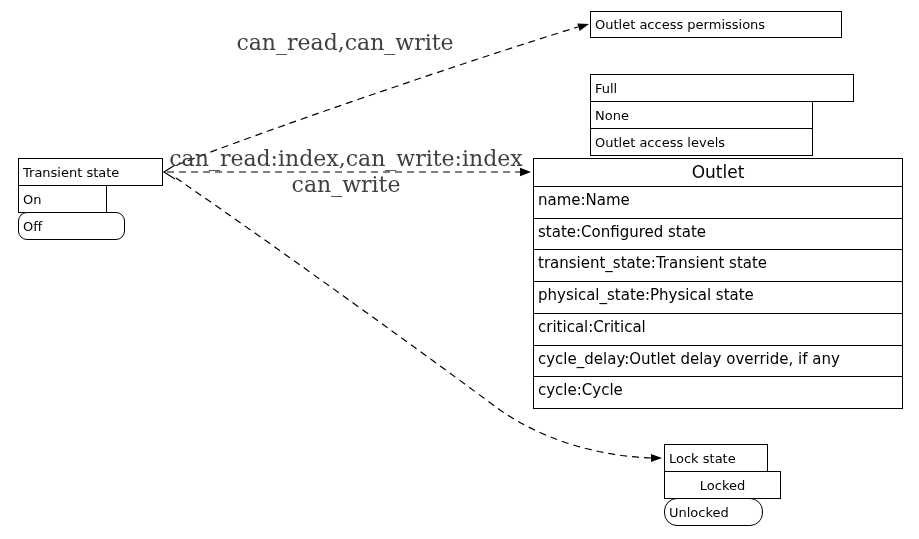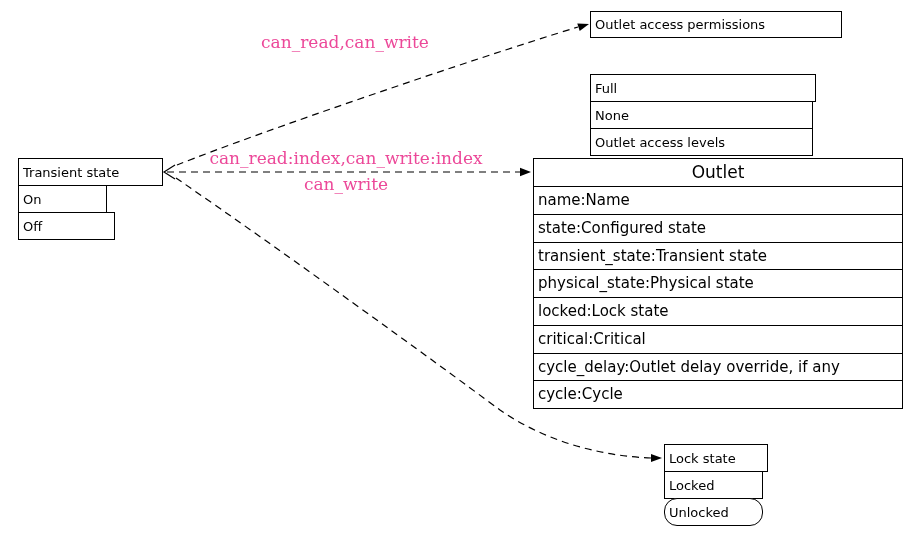--- a/index.html
+++ b/index.html
@@ -25,22 +25,22 @@
   .record .rhdr{
     flex:0 0 27px;box-sizing:border-box;text-align:center;font-size:17px;
     line-height:27px;white-space:nowrap;
   }
   .record .orow{
     flex:1 1 auto;box-sizing:border-box;border-top:1px solid #000;
     font-size:15px;line-height:26px;padding:0 4px;white-space:nowrap;
   }
   .edge-label{
     position:absolute;font-family:"DejaVu Serif","Liberation Serif",serif;
-    font-size:17px;line-height:19px;white-space:nowrap;transform:translateX(-50%);
-    color:#ec4899;
+    font-size:22px;line-height:19px;white-space:nowrap;transform:translateX(-50%);
+    color:#404040;
   }
 </style>
 </head>
 <body>
 
 <div class="canvas">
 
   <svg class="edges-layer" width="919" height="539" viewBox="0 0 919 539" xmlns="http://www.w3.org/2000/svg">
 
     <path d="M 177 165 C 260 132, 470 60, 578 27" fill="none" stroke="#000" stroke-width="1.2" stroke-dasharray="7,5"></path>
@@ -54,41 +54,40 @@
     <polygon points="662,458 651,462 651,454" fill="#000"></polygon>
   </svg>
 
   <div class="edge-label" style="left:345px;top:33px;">can_read,can_write</div>
   <div class="edge-label" style="left:346px;top:149px;">can_read:index,can_write:index</div>
   <div class="edge-label" style="left:346px;top:175px;">can_write</div>
 
   <div class="node" style="left:18px;top:158px;">
     <div class="hdr" style="width:145px;">Transient state</div>
     <div class="row" style="width:89px;">On</div>
-    <div class="row" style="width:97px;">Off</div>
+    <div class="row" style="width:107px;border-radius:9px;">Off</div>
   </div>
 
   <div class="node" style="left:590px;top:11px;">
     <div class="hdr" style="width:252px;height:27px;line-height:24px;">Outlet access permissions</div>
-    <div class="row" style="width:226px;margin-top:36px;">Full</div>
+    <div class="row" style="width:264px;margin-top:36px;">Full</div>
     <div class="row" style="width:223px;">None</div>
     <div class="row" style="width:223px;">Outlet access levels</div>
   </div>
 
   <div class="record" style="left:533px;top:158px;width:370px;height:251px;">
     <div class="rhdr">Outlet</div>
     <div class="orow">name:Name</div>
     <div class="orow">state:Configured state</div>
     <div class="orow">transient_state:Transient state</div>
     <div class="orow">physical_state:Physical state</div>
-    <div class="orow">locked:Lock state</div>
     <div class="orow">critical:Critical</div>
     <div class="orow">cycle_delay:Outlet delay override, if any</div>
     <div class="orow">cycle:Cycle</div>
   </div>
 
   <div class="node" style="left:664px;top:444px;">
     <div class="hdr" style="width:104px;">Lock state</div>
-    <div class="row" style="width:99px;">Locked</div>
+    <div class="row" style="width:117px;text-align:center;">Locked</div>
     <div class="row" style="width:99px;border-radius:13px;">Unlocked</div>
   </div>
 
 </div>
 
 </body></html>

